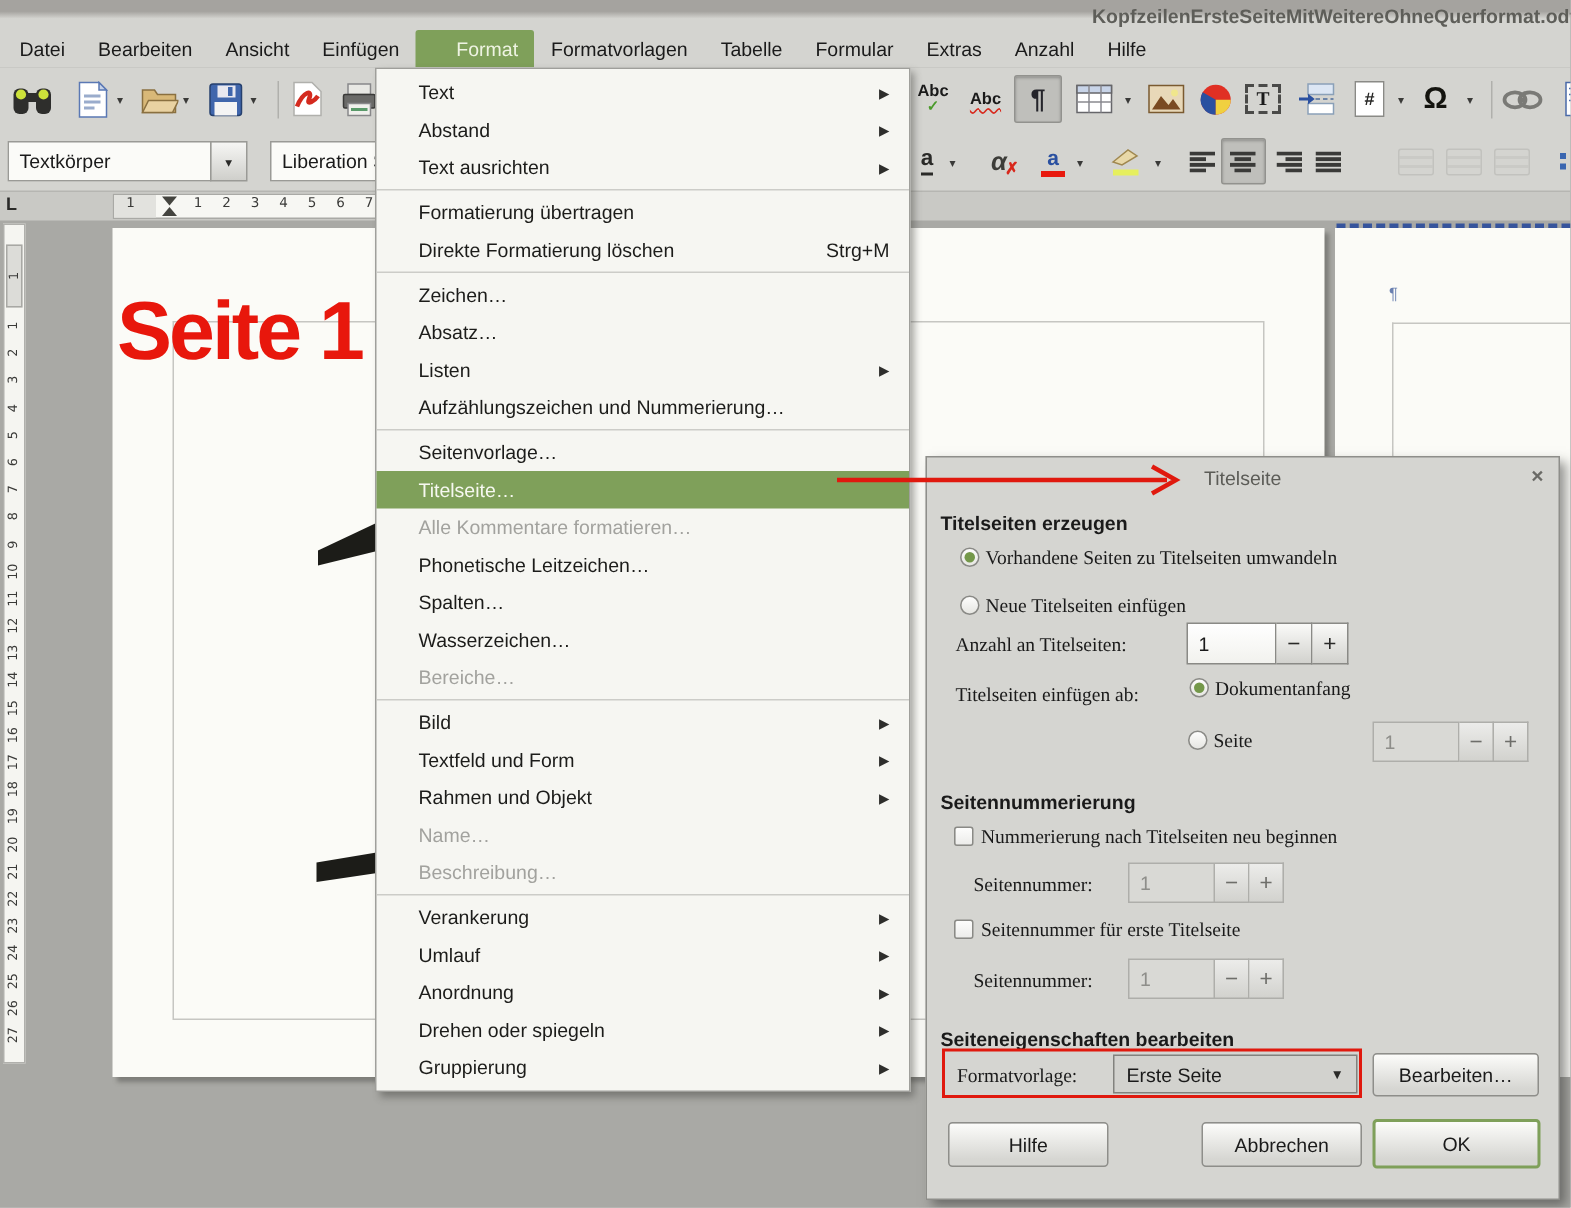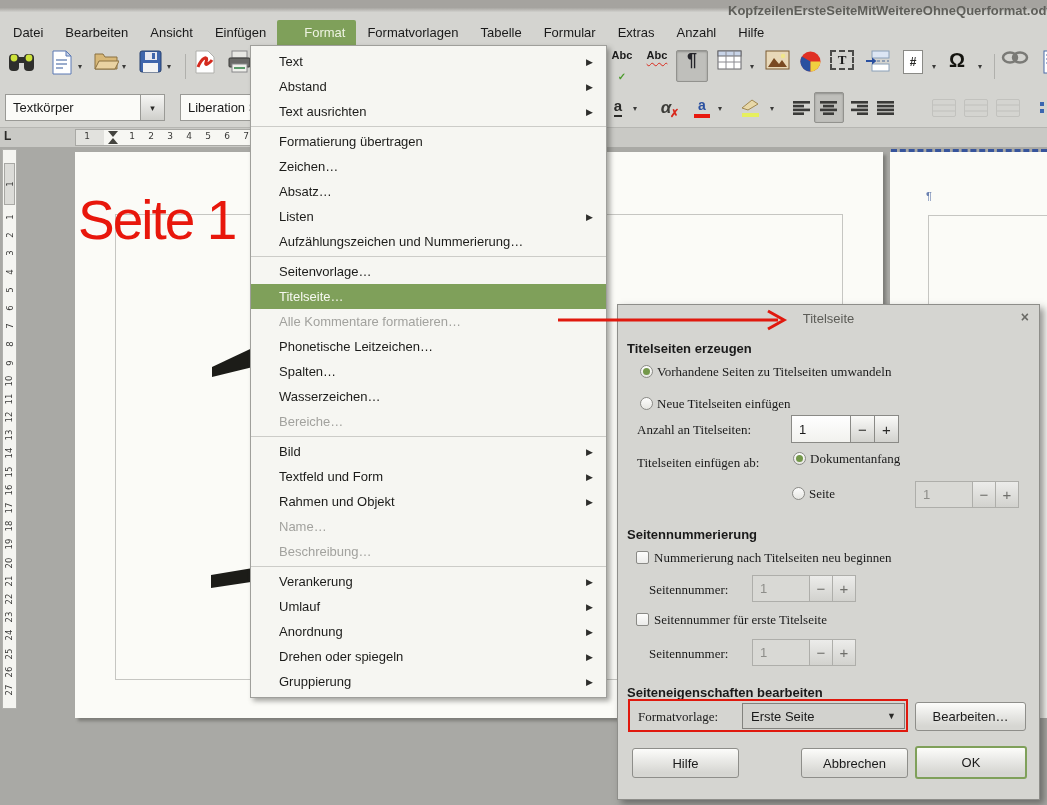--- a/index.html
+++ b/index.html
@@ -18,21 +18,21 @@
     background:#d4d4d0; display:flex; align-items:stretch; padding-left:2px; }
   .mb-item { padding:0 11px; font-size:13px; color:#1a1a1a; display:flex; align-items:center; cursor:default; }
   .mb-item.active { background:#7fa05a; color:#eef3e2; border-radius:2px 2px 0 0;padding-left:27px; }
 
   
   .toolbar1 { position:absolute; left:0; top:45px; width:100%; height:43px; background:#d4d4d0; }
   .toolbar2 { position:absolute; left:0; top:88px; width:100%; height:40px; background:#d4d4d0;
     border-bottom:1px solid #b6b6b2; }
   .ruler-row { position:absolute; left:0; top:128px; width:100%; height:19px; background:#c9c9c5; }
   .tbtn { position:absolute; top:5px; width:30px; height:32px; display:flex; flex-direction:column;
-    align-items:center; justify-content:space-between; }
+    align-items:center; justify-content:center; }
   .tbtn2 { position:absolute; top:4px; width:28px; height:31px; display:flex; flex-direction:column;
     align-items:center; justify-content:center; }
   .dd { position:absolute; top:14px; width:12px; height:14px; font-size:8px; color:#3a3a38;
     display:flex; align-items:center; justify-content:center; }
   .dd2 { position:absolute; top:13px; width:12px; height:14px; font-size:8px; color:#3a3a38;
     display:flex; align-items:center; justify-content:center; }
   .sep-v { position:absolute; top:9px; width:1px; height:25px; background:#b0b0ac; }
   .pressed-btn { background:#bfbfbb; border:1px solid #92928e; border-radius:2px;
     box-shadow:inset 0 1px 2px rgba(0,0,0,.25); }
   .abc { font-size:11px; font-weight:bold; color:#1a1a1a; line-height:1; }
@@ -77,21 +77,21 @@
     border:1px solid #a8a8a4; display:flex; align-items:center; justify-content:center; }
   .vr-margin span { transform:rotate(-90deg); font-size:8.5px; color:#3a3a38; font-family:"DejaVu Sans", sans-serif; }
   .vr-nums { position:absolute; left:0; top:58px; width:100%; display:flex; flex-direction:column; align-items:center; }
   .vnum { height:18.2px; display:flex; align-items:center; justify-content:center; font-size:8.5px;
     color:#3a3a38; transform:rotate(-90deg); font-family:"DejaVu Sans", sans-serif; }
 
   
   .page1 { position:absolute; left:75px; top:152px; width:808px; height:566px; background:#fbfbf7;
     box-shadow:3px 3px 3px rgba(70,70,66,.45); }
   .frame1 { position:absolute; left:40px; top:62px; width:728px; height:466px; border:1px solid #c6c6c2; }
-  .seite1 { position:absolute; left:3px; top:36px; font-size:55px; font-weight:normal; color:#e8170c;
+  .seite1 { position:absolute; left:3px; top:36px; font-size:55px; font-weight:bold; color:#e8170c;
     letter-spacing:-2px; white-space:nowrap; }
   .shape-svg { position:absolute; left:0; top:0; }
   .page2 { position:absolute; left:890px; top:152px; width:157px; height:566px; background:#fbfbf7; }
   .pb-line { position:absolute; left:891px; top:149px; width:156px; height:0; border-top:3px dashed #36549c; }
   .frame2-h { position:absolute; left:928px; top:215px; width:119px; height:1px; background:#c6c6c2; }
   .frame2-v { position:absolute; left:928px; top:215px; width:1px; height:95px; background:#c6c6c2; }
   .pilcrow2 { position:absolute; left:926px; top:190px; font-size:11px; color:#6a80b0; }
 
   
   .fmt-menu { position:absolute; left:250px; top:45px; width:357px; background:#f6f6f2;
@@ -448,20 +448,25 @@
       <div class="fm-item submenu sep-after">
         <span class="fm-label">Text ausrichten</span>
         <span class="fm-shortcut"></span>
         <span class="fm-arrow">▶</span>
       </div>
       <div class="fm-item">
         <span class="fm-label">Formatierung übertragen</span>
         <span class="fm-shortcut"></span>
 
       </div>
+      <div class="fm-item sep-after">
+        <span class="fm-label">Direkte Formatierung löschen</span>
+        <span class="fm-shortcut">Strg+M</span>
+
+      </div>
       <div class="fm-item">
         <span class="fm-label">Zeichen…</span>
         <span class="fm-shortcut"></span>
 
       </div>
       <div class="fm-item">
         <span class="fm-label">Absatz…</span>
         <span class="fm-shortcut"></span>
 
       </div>

